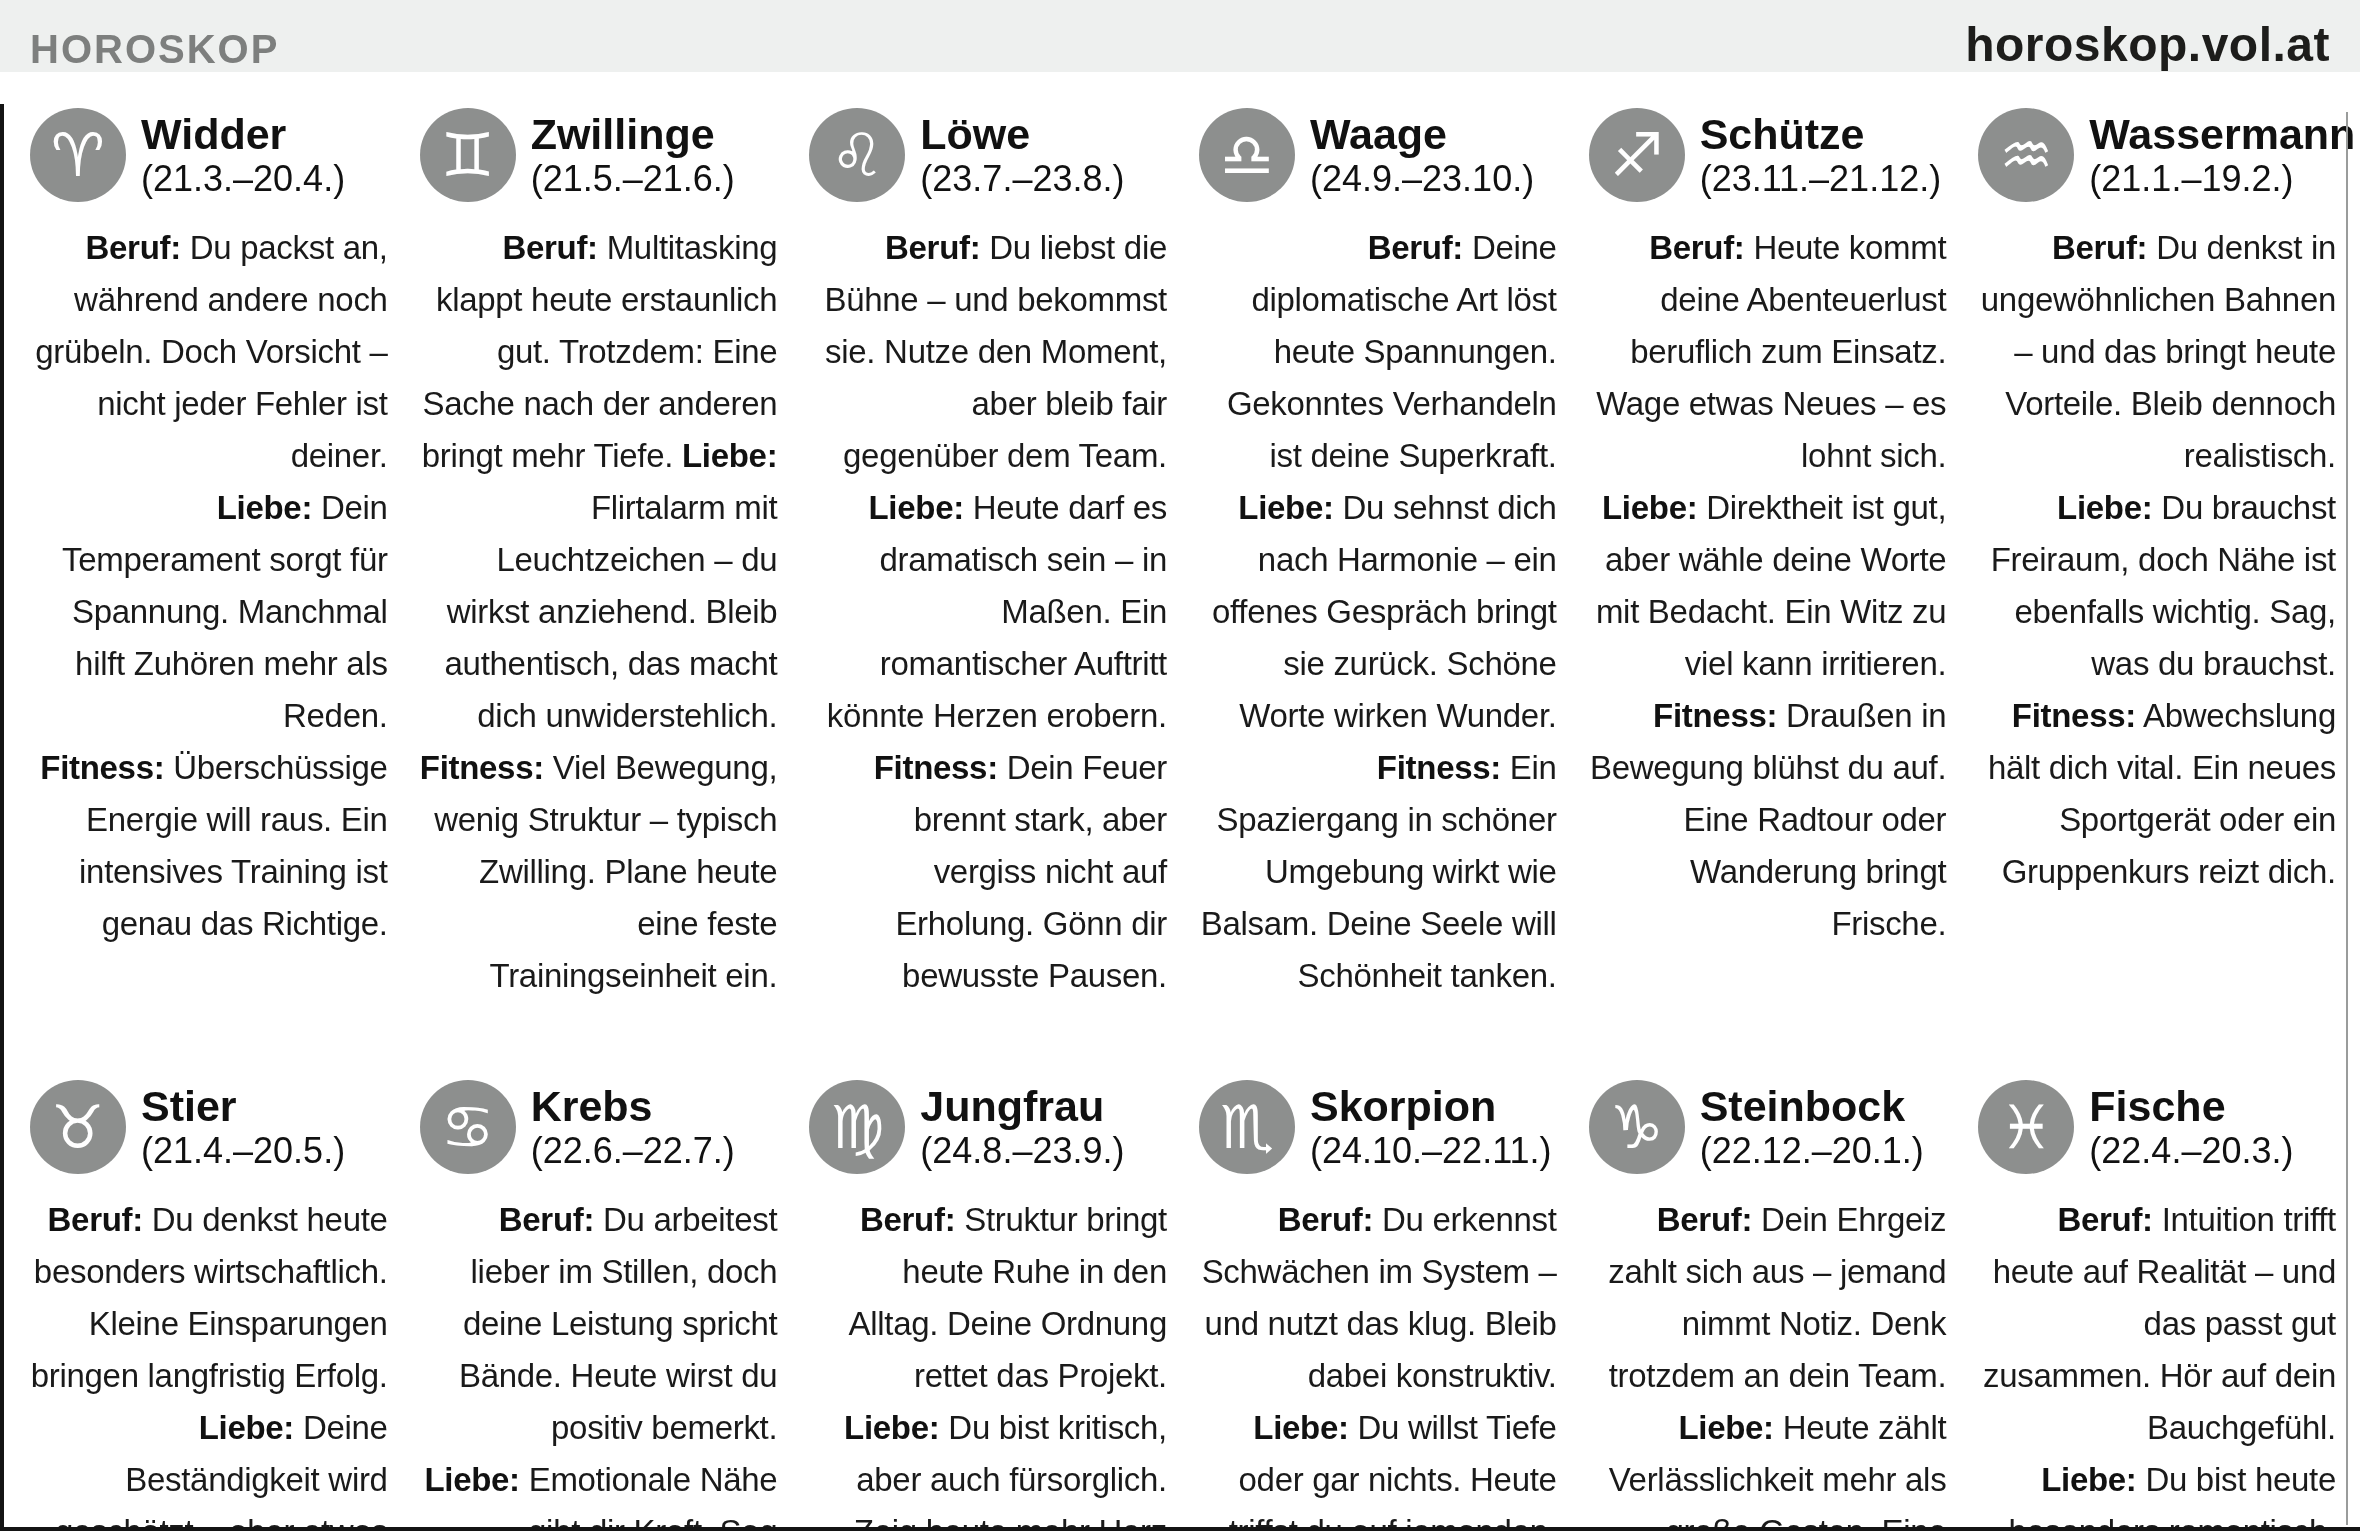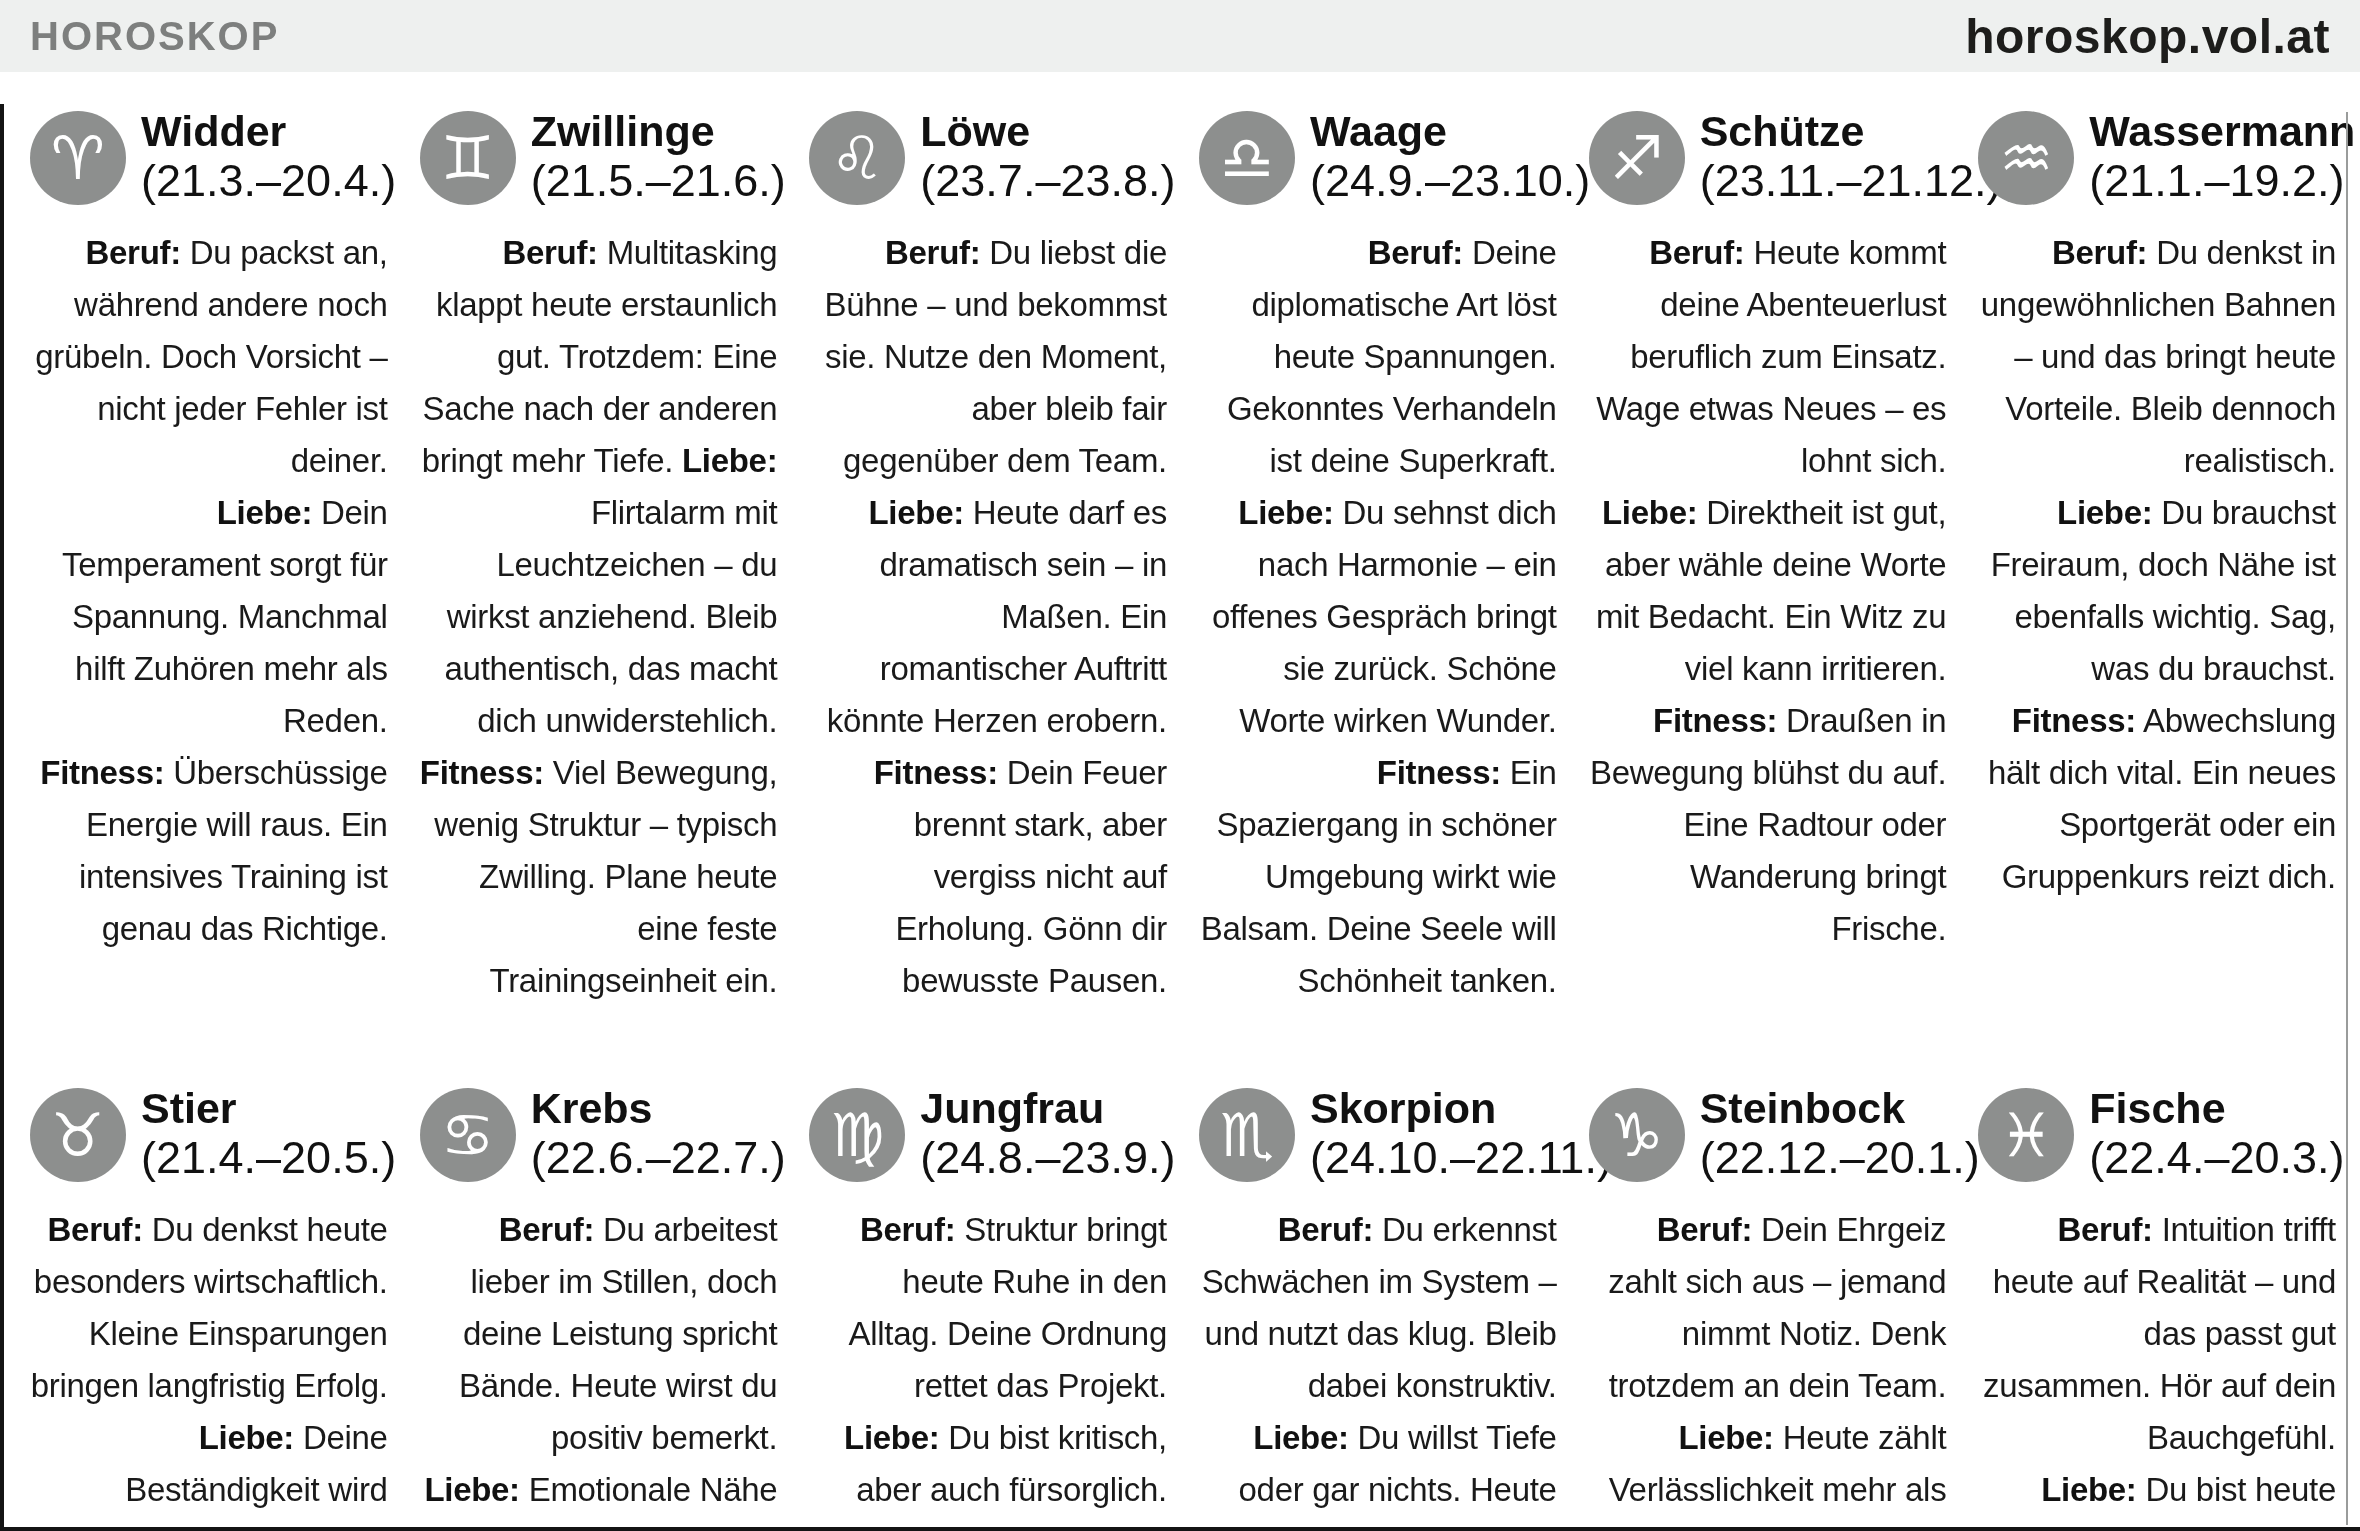--- a/index.html
+++ b/index.html
@@ -11,21 +11,21 @@
     overflow: hidden;
     font-family: "Liberation Sans", "DejaVu Sans", sans-serif;
     color: #1a1a1a;
     position: relative;
   }
   
   .header-bar {
     height: 72px;
     background: var(--header-bg, #eef0ef);
     display: flex;
-    align-items: center;
+    align-items: flex-end;
     justify-content: space-between;
     padding: 0 30px;
   }
   .page-title {
     font-size: 40px;
     font-weight: 700;
     letter-spacing: 2px;
     color: var(--header-title-color, #7d7f7e);
   }
   .site-logo {
@@ -66,21 +66,21 @@
     font-family: "DejaVu Sans", sans-serif;
   }
   .sign-title {
     font-size: 43px;
     font-weight: 700;
     line-height: 1.1;
     color: #111111;
     white-space: nowrap;
   }
   .sign-dates {
-    font-size: 45px;
+    font-size: 36px;
     line-height: 1.15;
     color: #111111;
     white-space: nowrap;
   }
   .sign-text p {
     margin: 0;
     font-size: 33px;
     line-height: 52px;
     letter-spacing: -0.3px;
     color: #1a1a1a;

